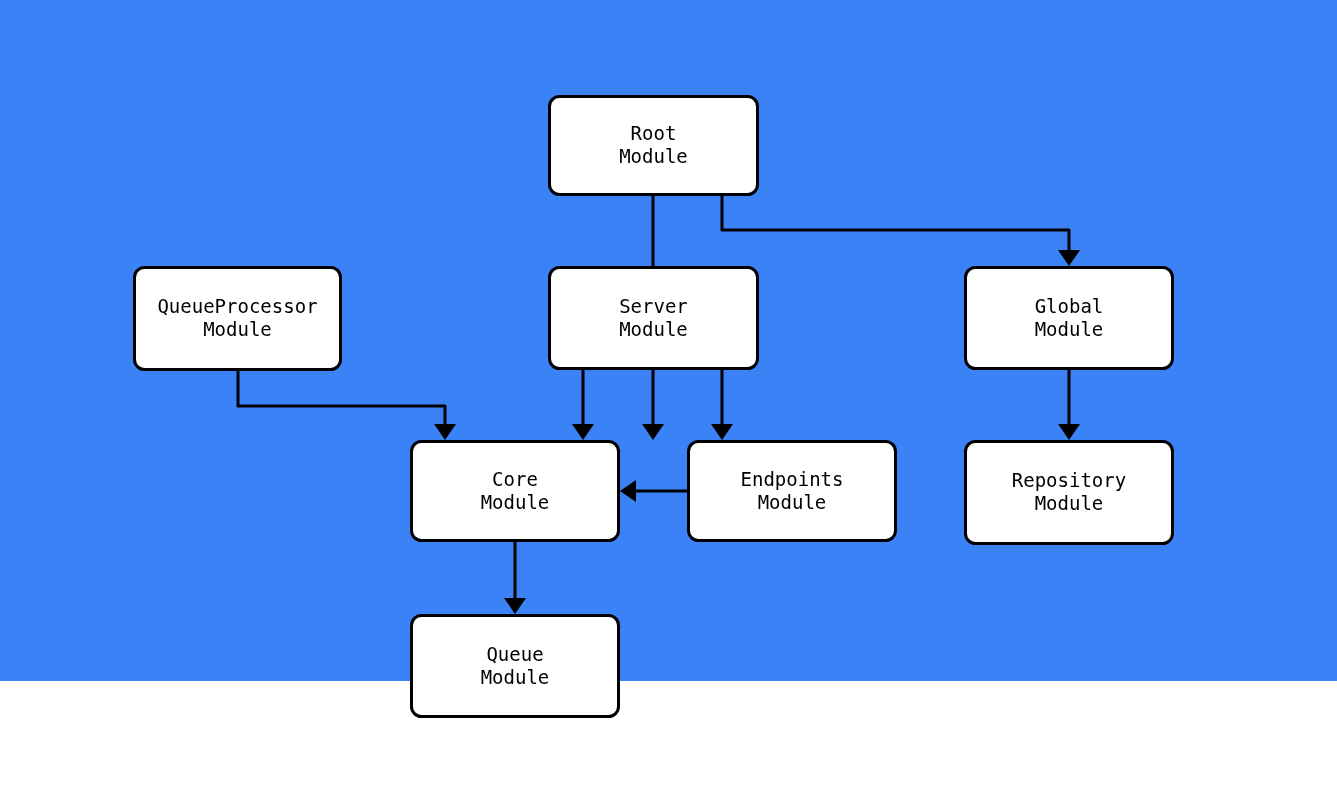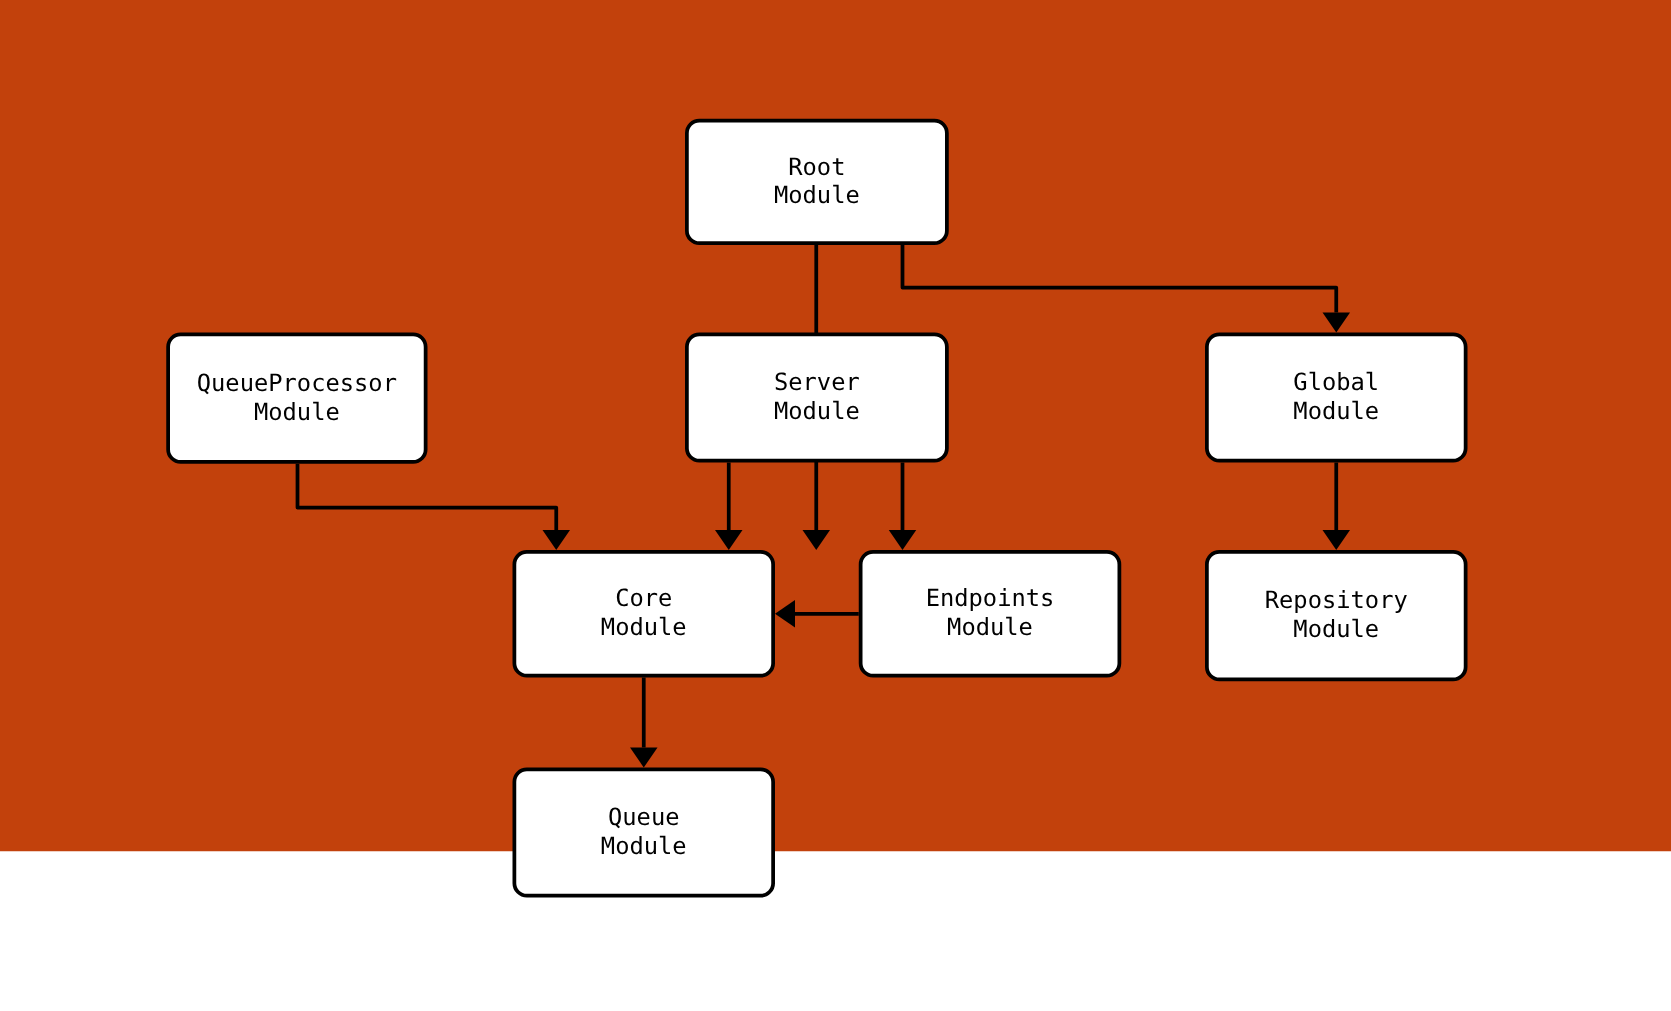--- a/index.html
+++ b/index.html
@@ -11,21 +11,21 @@
   body {
     width: 1337px;
     height: 809px;
     overflow: hidden;
     font-family: "DejaVu Sans Mono", "Liberation Mono", monospace;
   }
   #diagram-root {
     position: relative;
     width: 1337px;
     height: 681px;
-    background: #c2410c;
+    background: #3b82f6;
   }
   svg#graph {
     display: block;
     width: 1337px;
     height: 809px;
   }
   .node-box {
     fill: #ffffff;
     stroke: #000000;
     stroke-width: 3;

